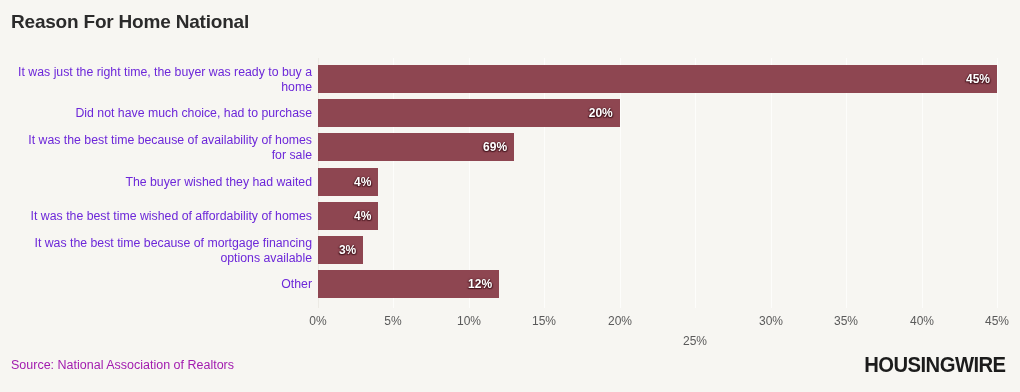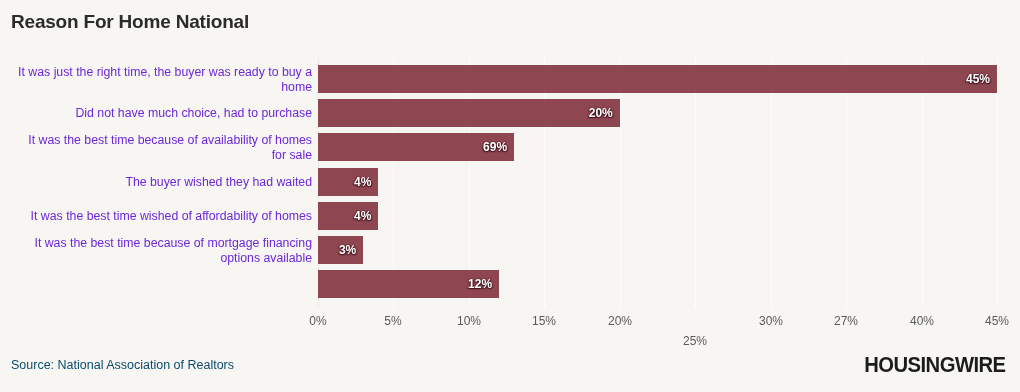--- a/index.html
+++ b/index.html
@@ -129,21 +129,21 @@
     color: #5a5a5a;
     white-space: nowrap;
   }
 
   
   .source {
     position: absolute;
     left: 11px;
     top: 358px;
     font-size: 12.5px;
-    color: #0c4a6e;
+    color: #a21caf;
     white-space: nowrap;
   }
   .logo {
     position: absolute;
     right: 14px;
     top: 352px;
     font-size: 22px;
     font-weight: bold;
     color: #1c1c1c;
     letter-spacing: -0.6px;
@@ -217,38 +217,39 @@
         </div>
         <div class="row" style="top: 178px;">
           <div class="cat-label">It was the best time because of mortgage financing options available</div>
           <div class="bar-wrap" style="width: 45.2667px;">
             <div class="bar" style="background: rgb(142, 70, 81);">
               <span class="bar-value">3%</span>
             </div>
           </div>
         </div>
         <div class="row" style="top: 212.2px;">
+          <div class="cat-label">Other</div>
           <div class="bar-wrap" style="width: 181.067px;">
             <div class="bar" style="background: rgb(142, 70, 81); padding-left: 8px;">
               <span class="bar-value">12%</span>
             </div>
           </div>
         </div>
       </div>
   </div>
 
   <div class="xaxis" id="xaxis">
       <div class="xtick" style="left: 0px;">0%</div>
       <div class="xtick" style="left: 75px;">5%</div>
       <div class="xtick" style="left: 151px;">10%</div>
       <div class="xtick" style="left: 226px;">15%</div>
       <div class="xtick" style="left: 302px;">20%</div>
       <div class="xtick" style="left: 377px; margin-top: 20px;">25%</div>
       <div class="xtick" style="left: 453px;">30%</div>
-      <div class="xtick" style="left: 528px;">27%</div>
+      <div class="xtick" style="left: 528px;">35%</div>
       <div class="xtick" style="left: 604px;">40%</div>
       <div class="xtick" style="left: 679px;">45%</div>
     </div>
 
   <div class="source">Source: National Association of Realtors</div>
 
   <div class="logo">HOUSINGWIRE</div>
 
 </div>
 

